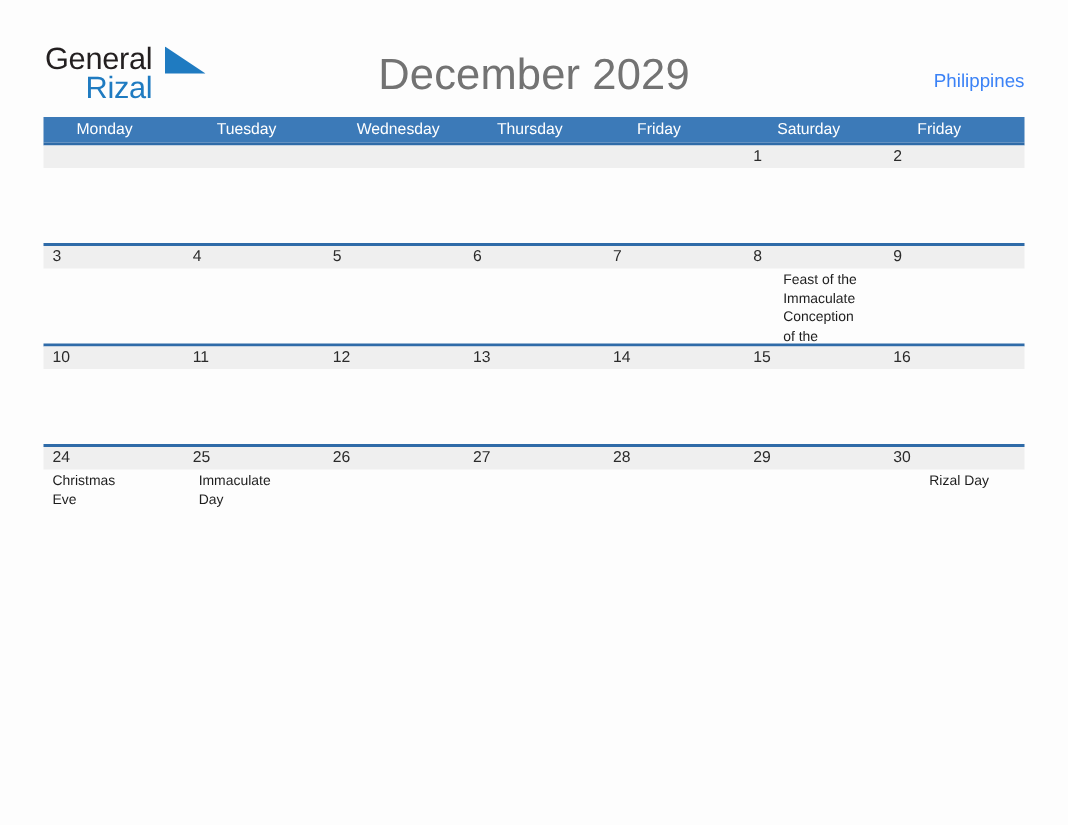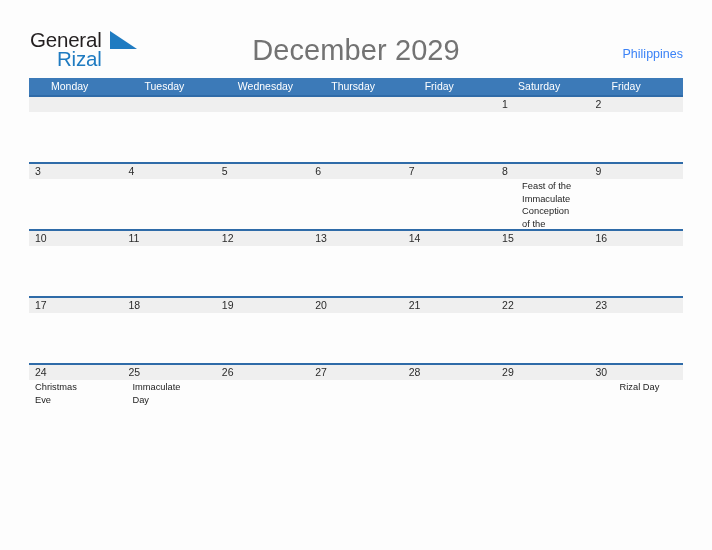--- a/index.html
+++ b/index.html
@@ -243,40 +243,20 @@
         <div class="eventcell"></div>
         <div class="eventcell"></div>
         <div class="eventcell"></div>
         <div class="eventcell"></div>
         <div class="eventcell"></div>
         <div class="eventcell"></div>
         <div class="eventcell"></div>
       </div>
     </div>
 
-    <div class="week w3">
-      <div class="daynums">
-        <div class="daynum">17</div>
-        <div class="daynum">18</div>
-        <div class="daynum">19</div>
-        <div class="daynum">20</div>
-        <div class="daynum">21</div>
-        <div class="daynum">22</div>
-        <div class="daynum">23</div>
-      </div>
-      <div class="events">
-        <div class="eventcell"></div>
-        <div class="eventcell"></div>
-        <div class="eventcell"></div>
-        <div class="eventcell"></div>
-        <div class="eventcell"></div>
-        <div class="eventcell"></div>
-        <div class="eventcell"></div>
-      </div>
-    </div>
 
     <div class="week w4">
       <div class="daynums">
         <div class="daynum">24</div>
         <div class="daynum">25</div>
         <div class="daynum">26</div>
         <div class="daynum">27</div>
         <div class="daynum">28</div>
         <div class="daynum">29</div>
         <div class="daynum">30</div>

